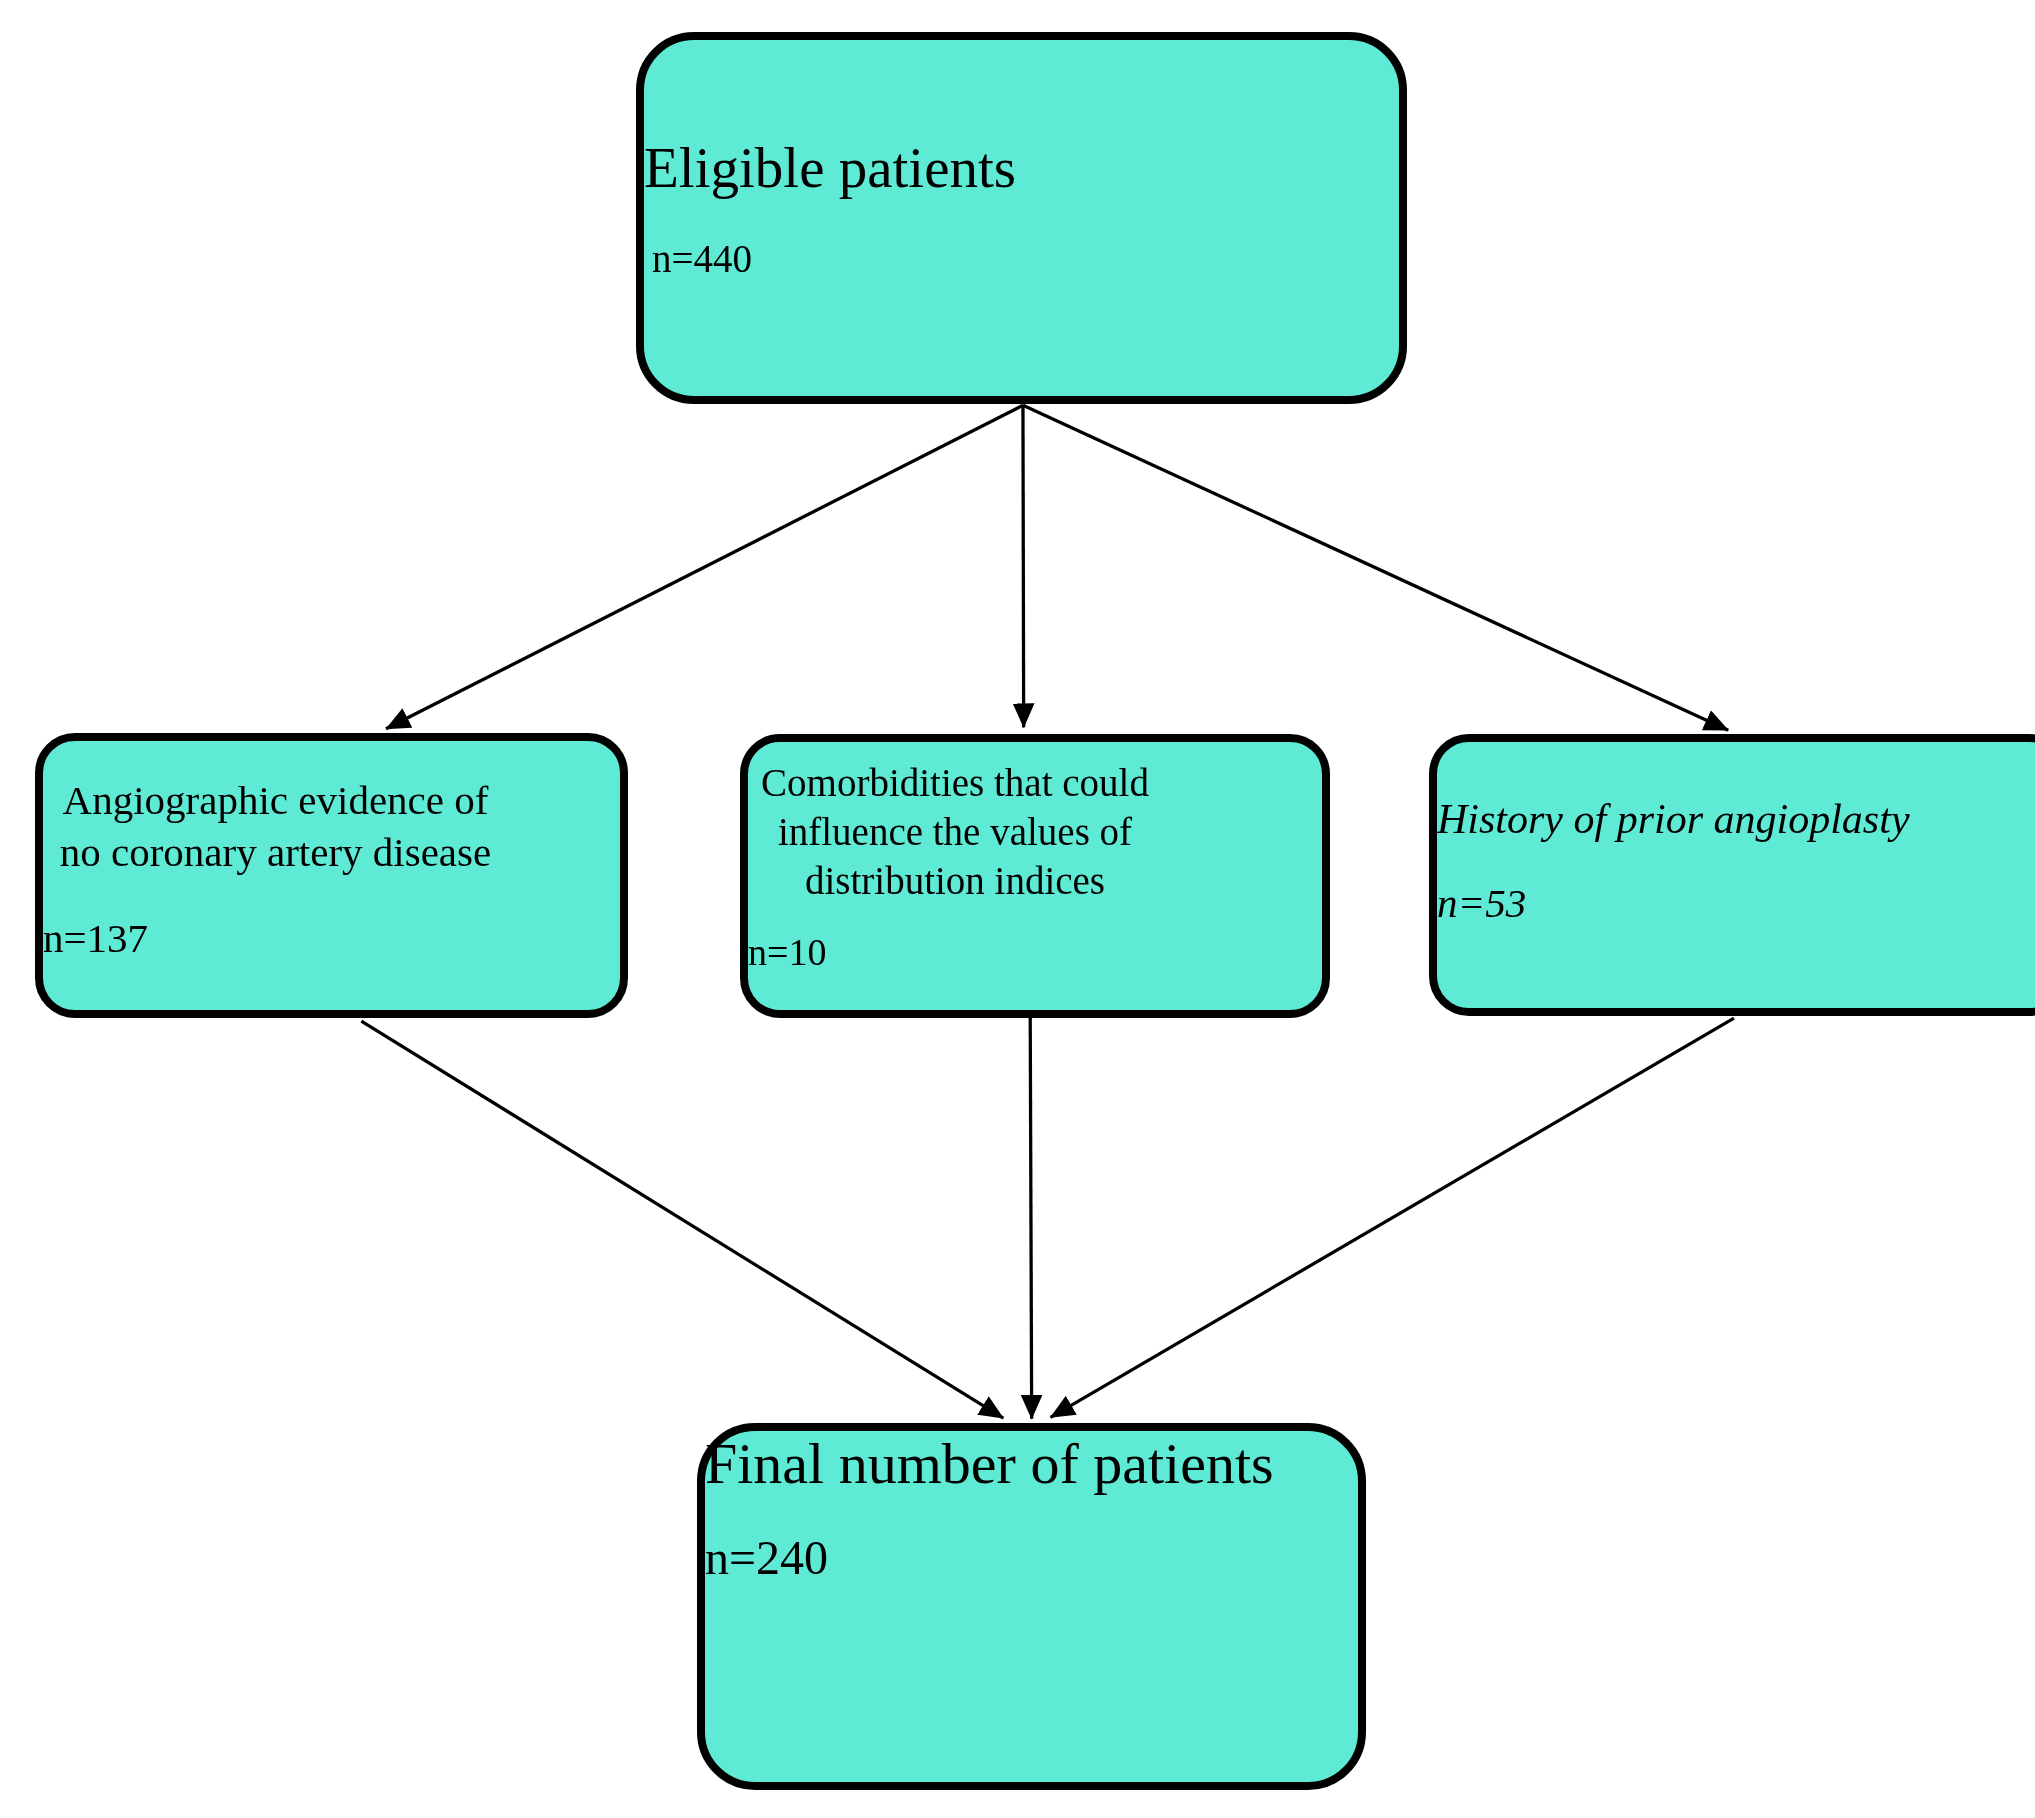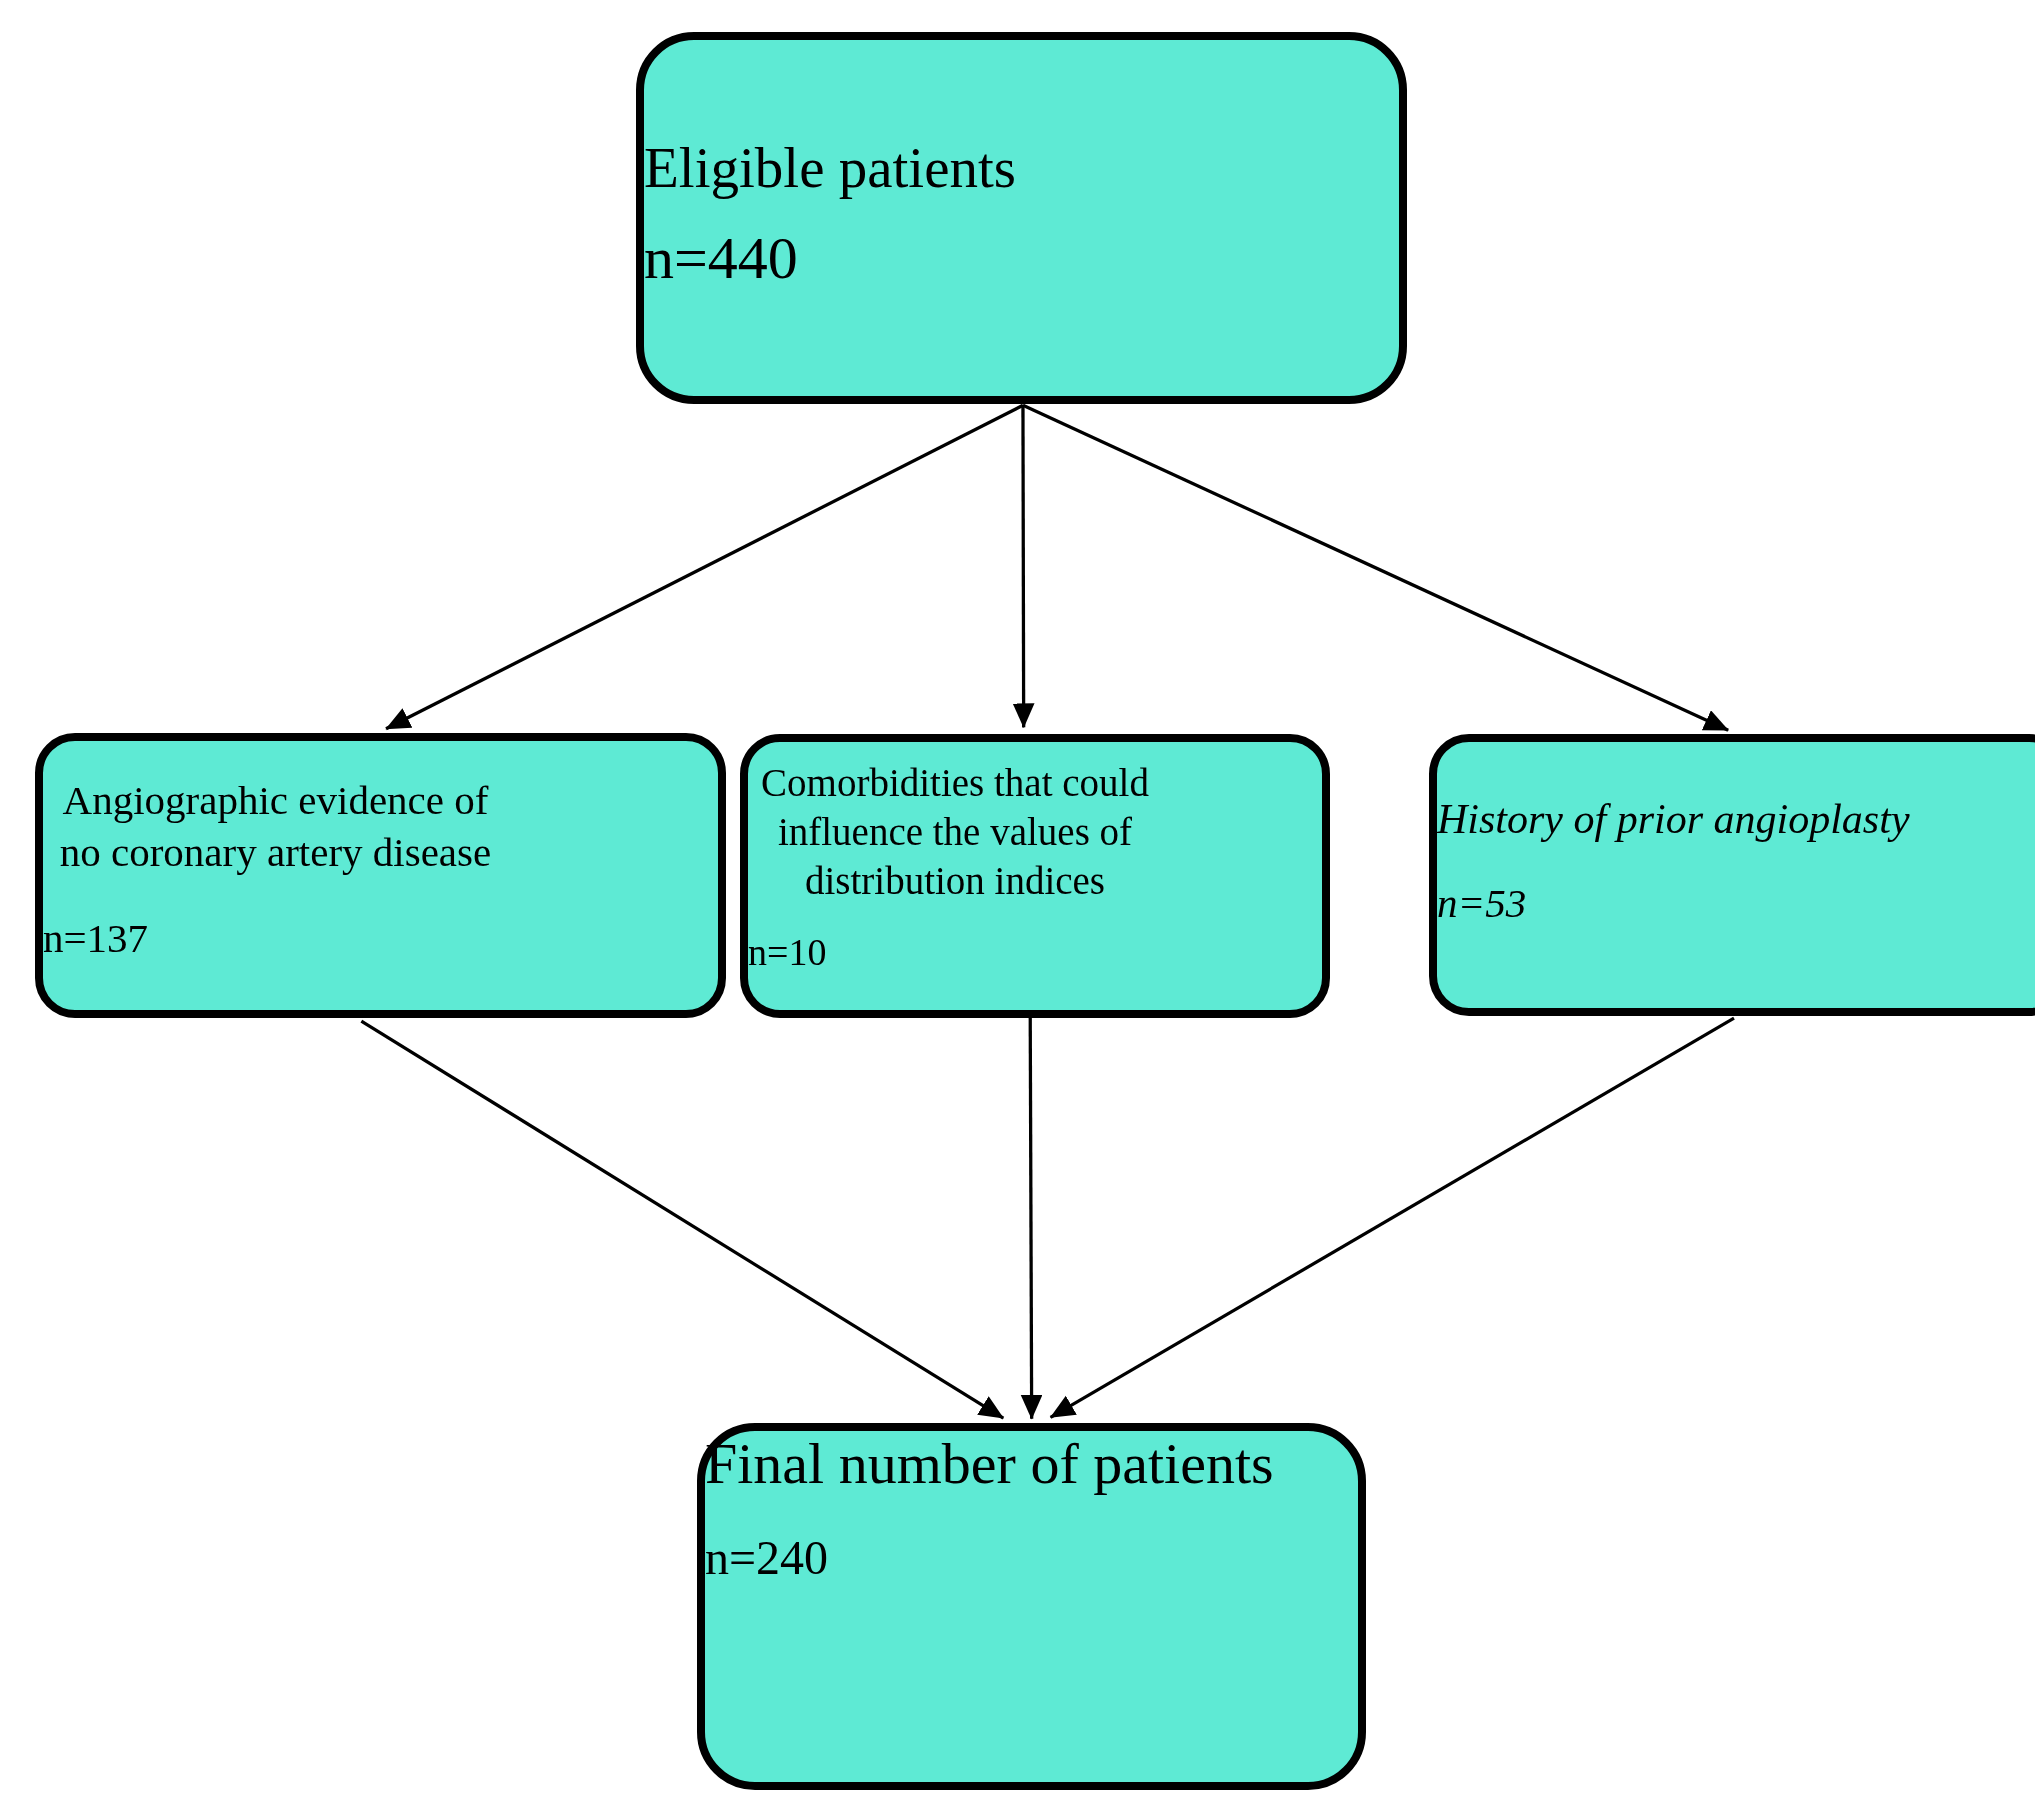--- a/index.html
+++ b/index.html
@@ -36,26 +36,26 @@
   .node .count { display: block; }
 
   
   .node-eligible {
     left: 636px; top: 32px;
     width: 771px; height: 372px;
     border-radius: 58px;
     padding-top: 95px;
   }
   .node-eligible .label { font-size: 57px; line-height: 65px; }
-  .node-eligible .count { font-size: 60px; line-height: 51px; margin-top: 33px; }
+  .node-eligible .count { font-size: 39px; line-height: 51px; margin-top: 33px; margin-left: 8px; }
 
   
   .node-angiographic {
     left: 35px; top: 733px;
-    width: 691px; height: 285px;
+    width: 593px; height: 285px;
     border-radius: 40px;
     padding-top: 33px;
   }
   .node-angiographic .label { font-size: 41px; line-height: 52px; max-width: 465px; }
   .node-angiographic .count { font-size: 41px; line-height: 45px; margin-top: 38px; }
 
   
   .node-comorbidities {
     left: 740px; top: 734px;
     width: 590px; height: 284px;

